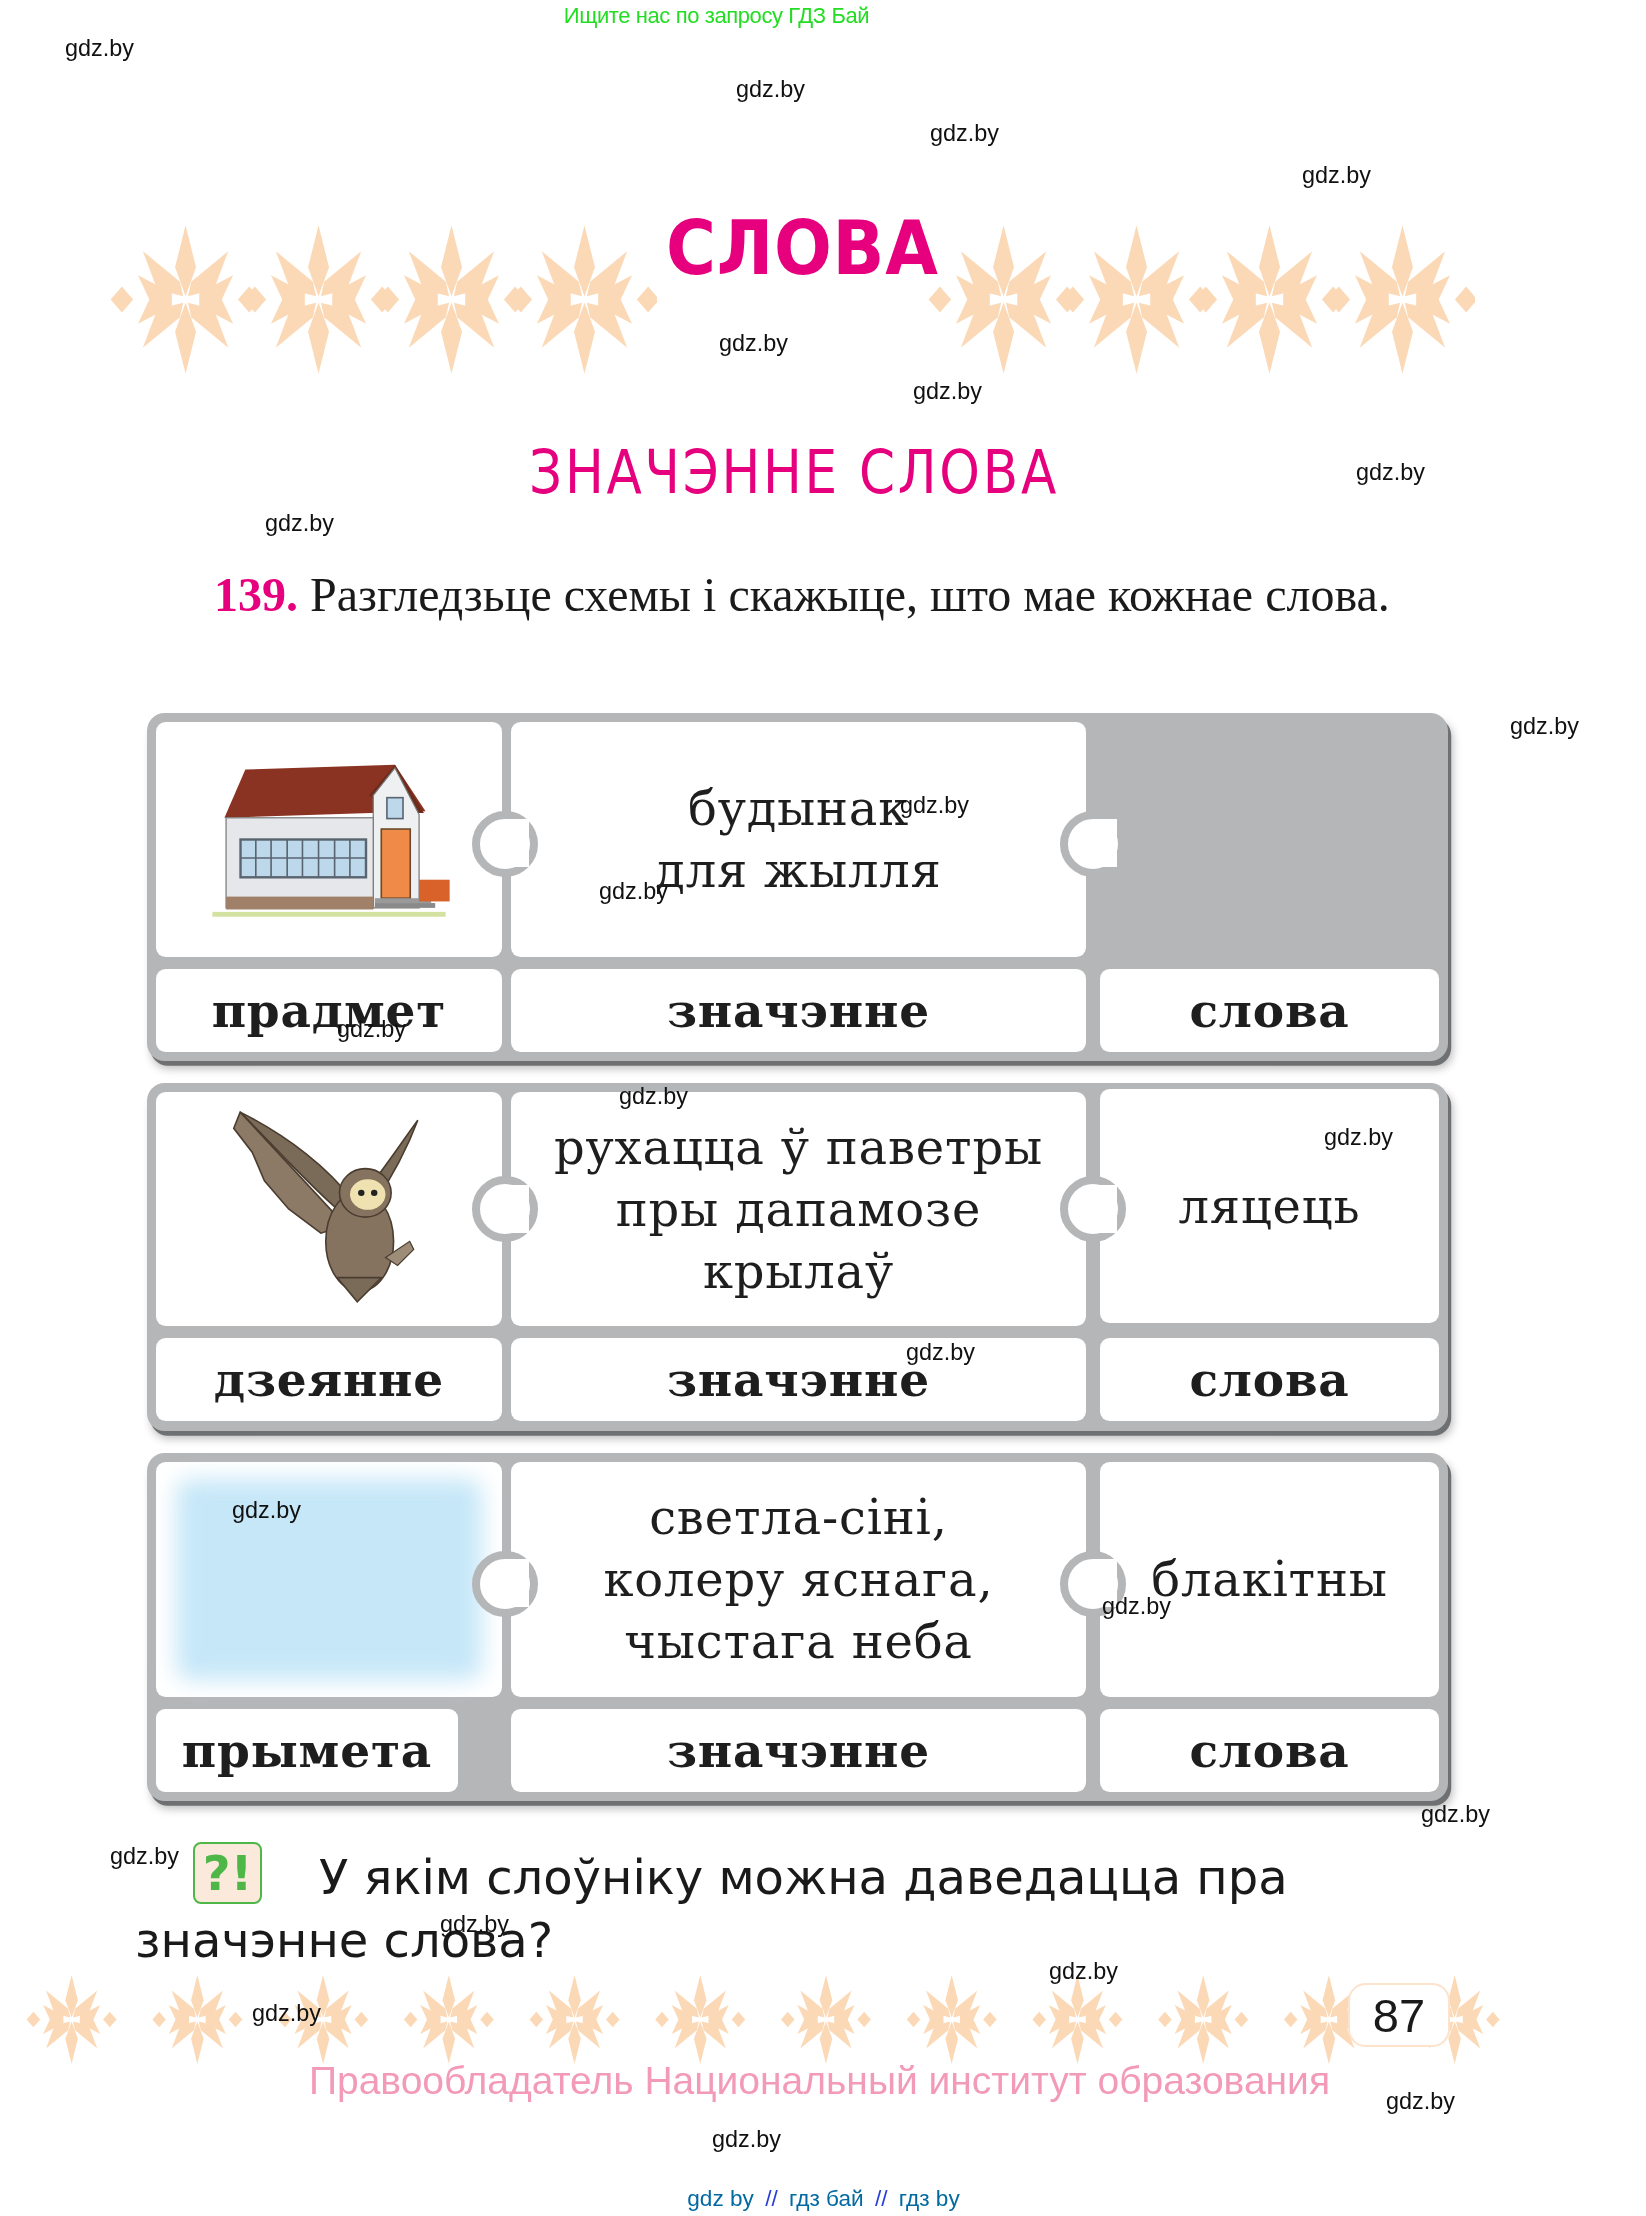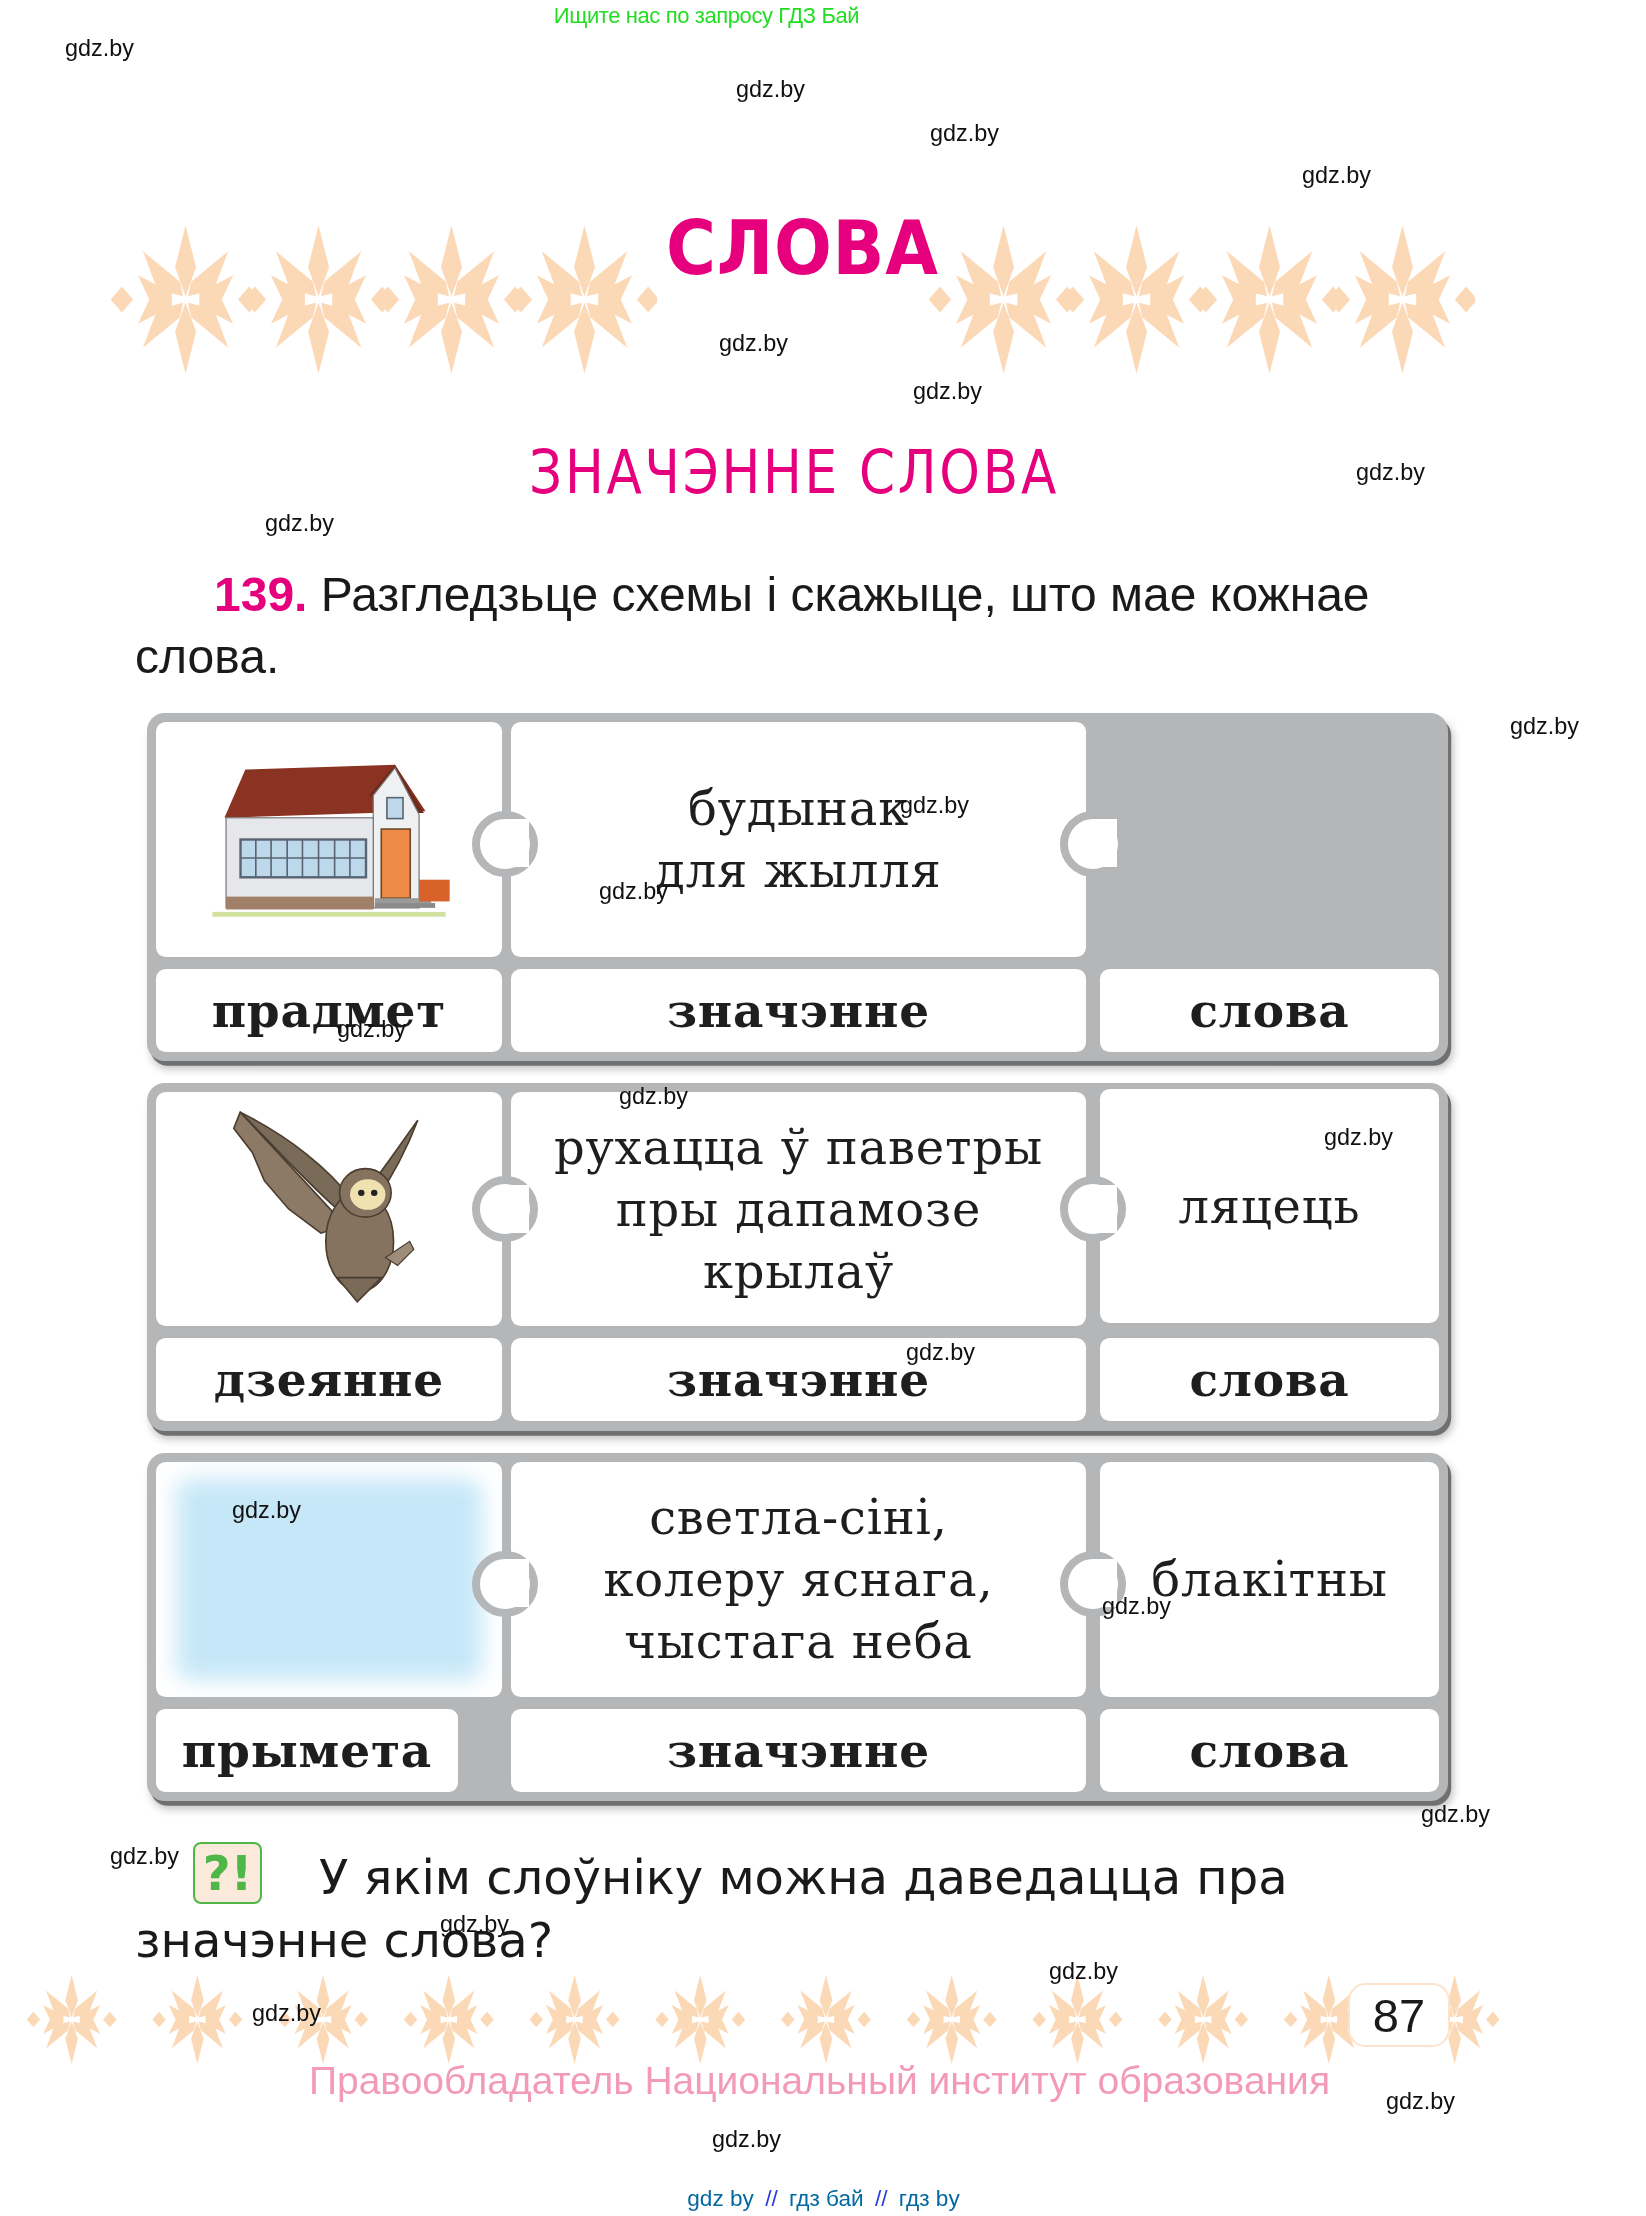--- a/index.html
+++ b/index.html
@@ -1,22 +1,22 @@
 <!DOCTYPE html>
 <html style="font-size:13px"><head>
 <meta charset="utf-8">
 <style>
   html,body{margin:0;padding:0;background:#ffffff;}
   body{width:1647px;height:2216px;position:relative;overflow:hidden;font-family:"DejaVu Sans",sans-serif;color:#1a1a1a;}
   .abs{position:absolute;}
-  .top-banner{left:0;width:1413px;top:3.2px;text-align:center;font-family:"Liberation Sans",sans-serif;font-size:22px;color:#22dd22;letter-spacing:-0.4px;}
+  .top-banner{left:0;width:1413px;top:3.2px;text-align:center;font-family:"Liberation Sans",sans-serif;font-size:22px;color:#22dd22;letter-spacing:-0.4px;padding-left:10px;}
   .wm{position:absolute;font-family:"Liberation Sans",sans-serif;font-size:23.4px;color:#111;white-space:nowrap;}
   .chapter-title{position:absolute;left:666px;top:211px;font-family:"DejaVu Sans",sans-serif;font-weight:bold;font-size:74px;color:#e6007e;letter-spacing:0.8px;line-height:1;transform:scaleX(0.92);transform-origin:left top;}
   .section-title{position:absolute;left:0;width:1588px;top:442px;text-align:center;font-family:"DejaVu Sans",sans-serif;font-size:60px;color:#e6007e;letter-spacing:3.2px;line-height:1;transform:scaleX(0.86);transform-origin:794px 0;}
-  .task{position:absolute;left:135px;top:564px;width:1322px;font-family:Liberation Sans, sans-serif;font-size:48px;line-height:62px;color:#1a1a1a;}
+  .task{position:absolute;left:135px;top:564px;width:1322px;font-family:Liberation Serif, serif;font-size:48px;line-height:62px;color:#1a1a1a;}
   .task .indent{display:inline-block;width:79px;}
   .task .num{color:#e6007e;font-weight:bold;}
   .task-text{display:inline;}
   
   .prow{position:absolute;left:147px;width:1301px;background:#b5b6b8;border-radius:17.7px;box-shadow:3.2px 4.8px 0 #6f7072, 4.8px 8px 8px rgba(0,0,0,0.25);}
   .cell{position:absolute;background:#fff;border-radius:9.7px;display:flex;align-items:center;justify-content:center;text-align:center;font-family:"DejaVu Serif",serif;color:#1e1e1e;}
   .cell.meaning{font-size:48px;line-height:62px;letter-spacing:0.8px;}
   .cell.word{font-size:48px;letter-spacing:0.8px;}
   .cell.label{font-weight:bold;font-size:47px;letter-spacing:0.8px;}
   .knob{position:absolute;width:66px;height:66px;border-radius:50%;background:#fff;border:8.9px solid #b5b6b8;box-sizing:border-box;}

